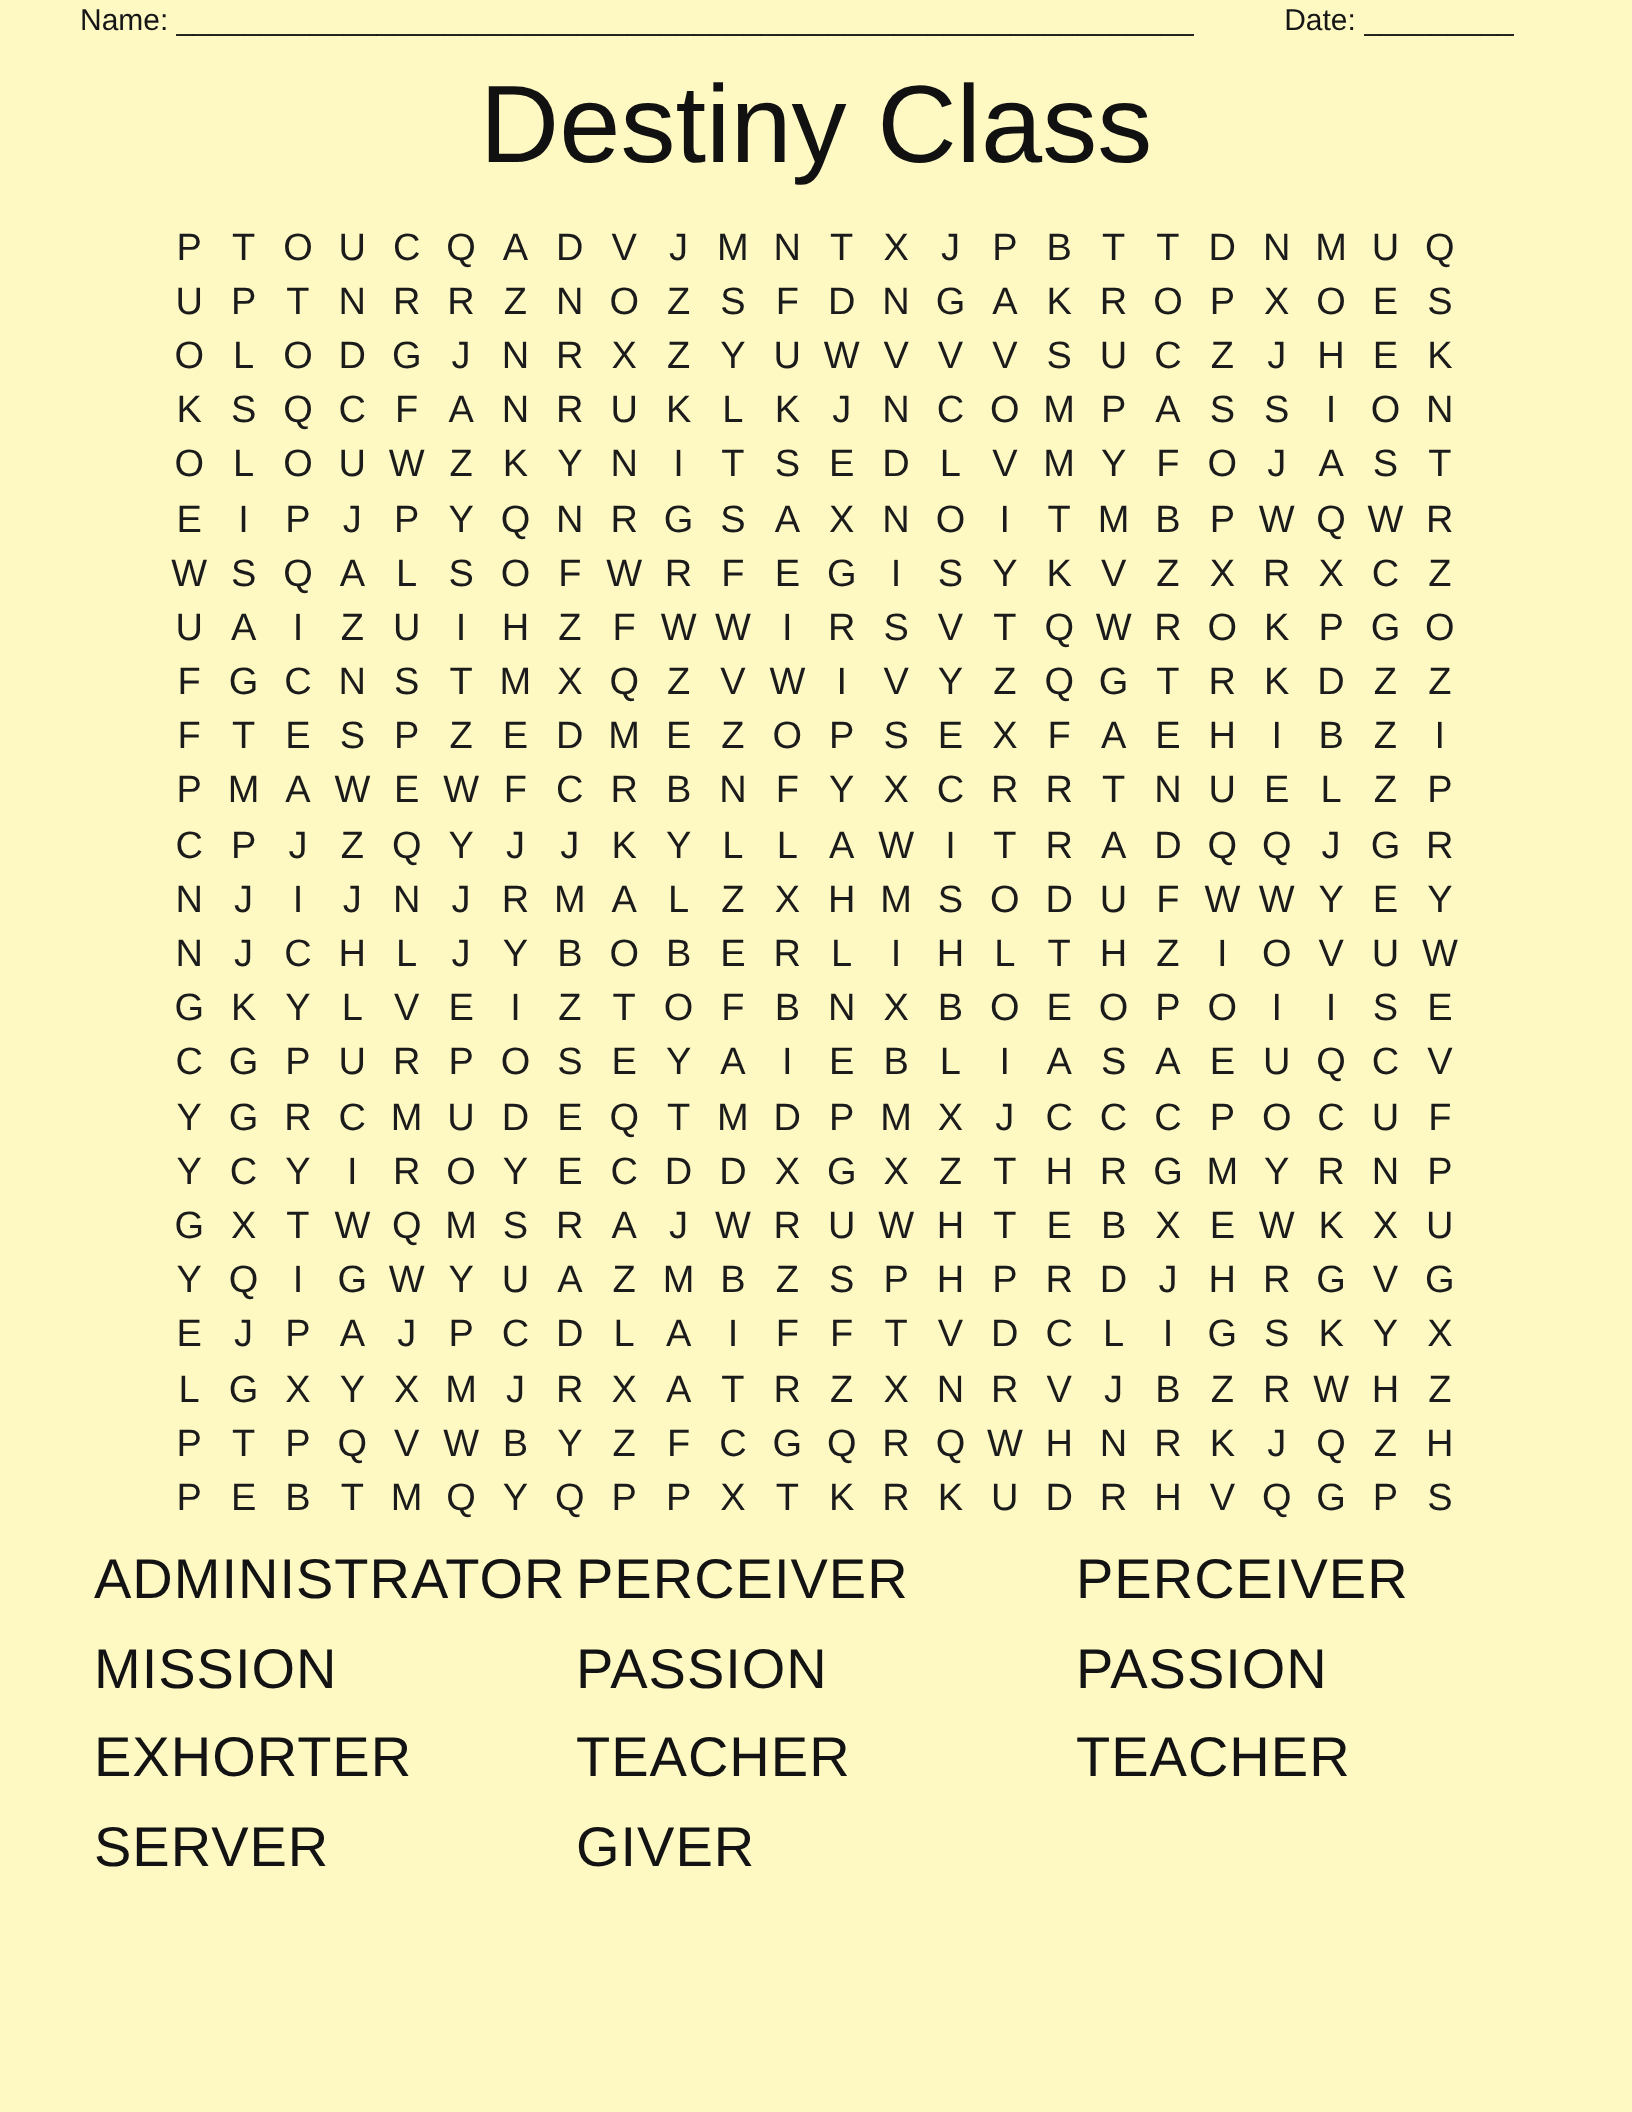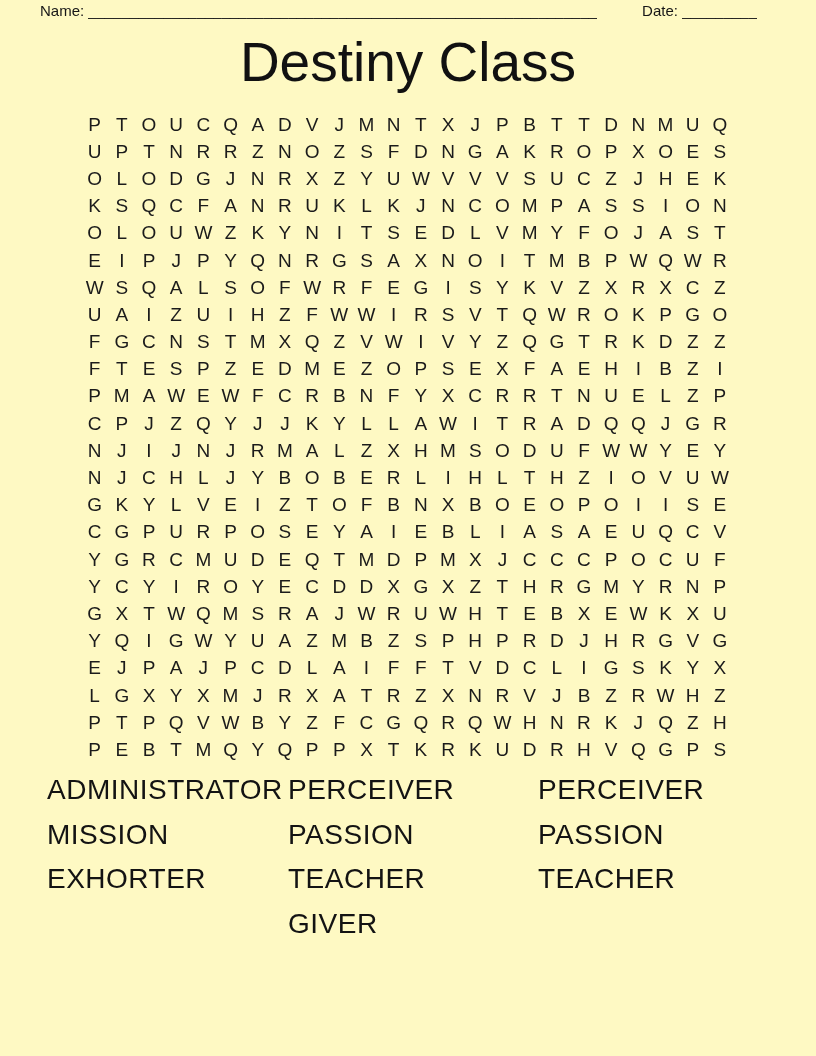--- a/index.html
+++ b/index.html
@@ -672,20 +672,21 @@
       <div class="cell">G</div>
       <div class="cell">P</div>
       <div class="cell">S</div>
     </div>
 
   <div class="words" id="words">
       <div class="word-col col-0">
         <div class="word">ADMINISTRATOR</div>
         <div class="word">MISSION</div>
         <div class="word">EXHORTER</div>
+        <div class="word">SERVER</div>
       </div>
       <div class="word-col col-1">
         <div class="word">PERCEIVER</div>
         <div class="word">PASSION</div>
         <div class="word">TEACHER</div>
         <div class="word">GIVER</div>
       </div>
       <div class="word-col col-2">
         <div class="word">PERCEIVER</div>
         <div class="word">PASSION</div>

